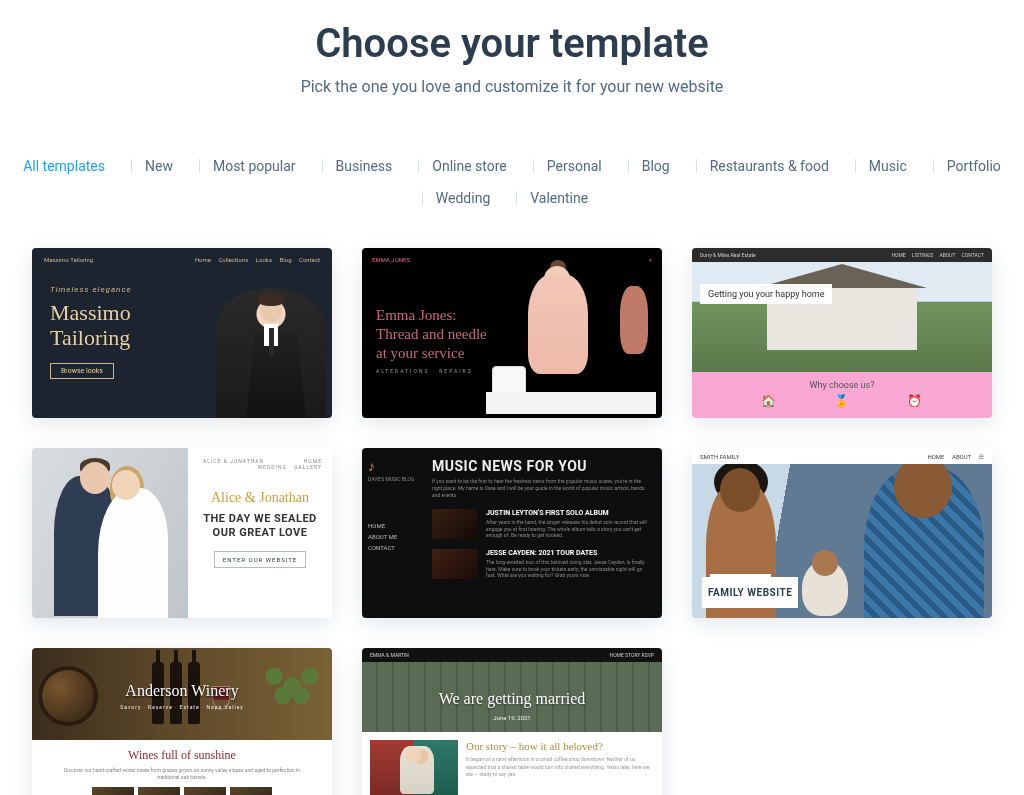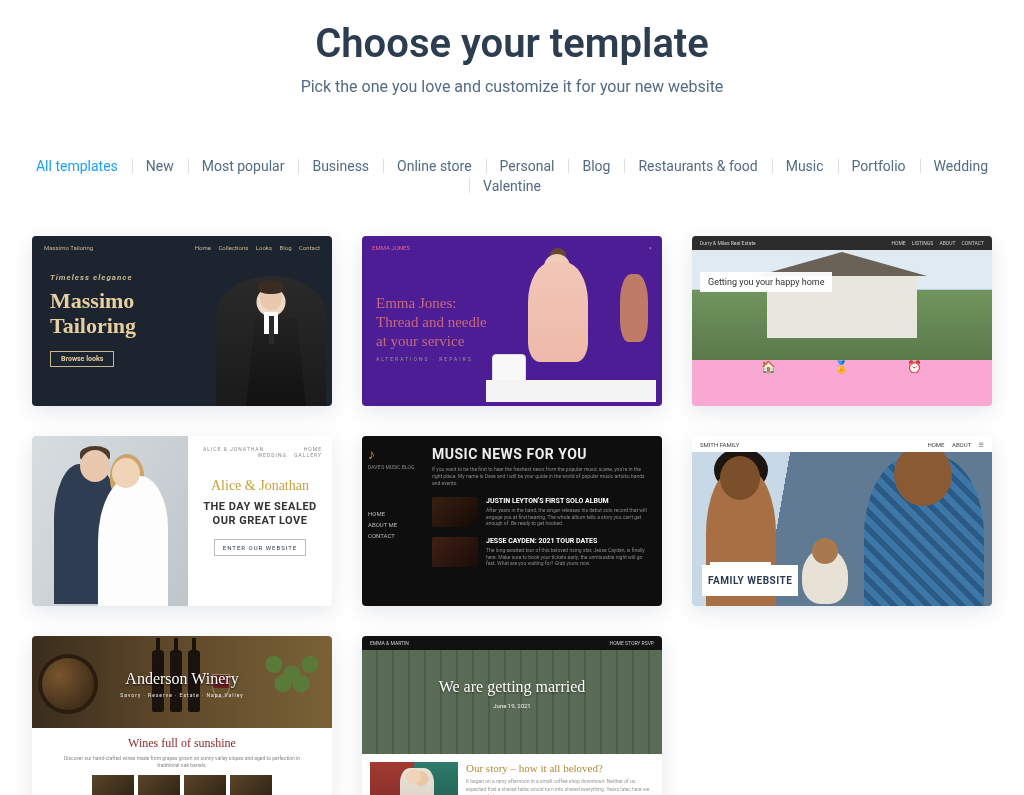--- a/index.html
+++ b/index.html
@@ -22,21 +22,21 @@
     text-align: center;
     font-size: 16px;
     color: #526b84;
     margin-bottom: 60px;
   }
   .filter-bar {
     display: flex;
     justify-content: center;
     align-items: center;
     flex-wrap: wrap;
-    gap: 0;
+    gap: 12px;
     margin-bottom: 40px;
     font-size: 14px;
   }
   .filter-item {
     padding: 0 14px;
     color: #526b84;
     cursor: pointer;
     position: relative;
     line-height: 20px;
   }
@@ -66,21 +66,21 @@
     background: #fff;
     position: relative;
     cursor: pointer;
   }
 
   
   .c1 { background: #1c2430; color: #e7cfa0; }
   .c1 .topnav { display:flex; justify-content:space-between; padding:8px 12px; font-size:6px; color:#c9b88f;}
   .c1 .topnav .links span{ margin-left:6px;}
   .c1 .hero { display:flex; }
-  .c1 .left { flex:1; padding: 14px 16px 0 18px; font-weight: bold;}
+  .c1 .left { flex:1; padding: 14px 16px 0 18px;}
   .c1 .tagline { font-size:8px; color:#c9b88f; font-style:italic; letter-spacing:1px;}
   .c1 .brand { font-family: Georgia, serif; font-size:22px; line-height:1.15; color:#e7cfa0; margin-top:6px;}
   .c1 .btn { display:inline-block; border:1px solid #c9b88f; padding:3px 10px; font-size:7px; margin-top:12px;}
   .c1 .man {
     width:110px; height:130px; position:absolute; right:6px; bottom:0;
     background: radial-gradient(circle at 50% 20%, #f2d8c2 0 14px, transparent 15px),
                 linear-gradient(#2a2a2a,#1a1a1a);
     border-radius: 50% 50% 0 0 / 30% 30% 0 0;
   }
   .c1 .man::before{
@@ -134,21 +134,21 @@
     border-left:10px solid transparent; border-right:10px solid transparent;
     border-bottom:14px solid #9e3636;
   }
   .c2 .cross{
     position:absolute; bottom:84px; left:50%; transform:translateX(-50%);
     width:2px; height:10px; background:#7a5a3a;
   }
   .c2 .cross::after{content:"";position:absolute;top:2px;left:-3px;width:8px;height:2px;background:#7a5a3a;}
 
   
-  .c3 { background:#4c1d95; }
+  .c3 { background:#000000; }
   .c3 .toplab{ font-size:6px; color:#d68; padding:8px 10px; display:flex; justify-content:space-between;}
   .c3 .leftcol{ position:absolute; left:14px; top:58px;}
   .c3 .h1{ color:#c86a78; font-family: Georgia, serif; font-size:15px; line-height:1.25;}
   .c3 .sub{ font-size:5px; letter-spacing:2px; color:#999; margin-top:6px;}
   .c3 .scene{
     position:absolute; right:6px; top:18px; width:170px; height:148px;
   }
   .c3 .torso{
     position:absolute; left:42px; top:8px; width:60px; height:100px;
     background: linear-gradient(#f2c7b8,#eeb9a8);
@@ -275,21 +275,21 @@
   .c8 .wsub{position:absolute;left:50%;top:56px;transform:translateX(-50%);color:#eee;font-size:5px;letter-spacing:1px;}
   .c8 .tag{ text-align:center; color:#8a2a2a; font-family:"Brush Script MT",cursive; font-size:12px; margin:8px 0 4px;}
   .c8 .para{ font-size:5px; color:#888; text-align:center; padding:0 30px; line-height:1.4;}
   .c8 .thumbs{display:flex;gap:4px;justify-content:center;margin-top:6px;}
   .c8 .th{width:42px;height:26px;background:linear-gradient(135deg,#5a4528,#2e2214);}
 
   
   .c9 { background:#fff;}
   .c9 .bar{height:14px;background:#111;display:flex;justify-content:space-between;align-items:center;padding:0 8px;font-size:5px;color:#ccc;}
   .c9 .hero{
-    height:104px; position:relative;
+    height:70px; position:relative;
     background:
       linear-gradient(rgba(60,80,70,.35),rgba(60,80,70,.35)),
       repeating-linear-gradient(90deg,#6a7a5e 0 14px,#54644a 14px 16px);
   }
   .c9 .ht{position:absolute;left:50%;top:28px;transform:translateX(-50%);color:#fff;font-family:Georgia,serif;font-size:16px;text-shadow:0 1px 2px rgba(0,0,0,.5);}
   .c9 .hd{position:absolute;left:50%;top:52px;transform:translateX(-50%);color:#eee;font-size:6px;}
   .c9 .row{display:flex;gap:8px;padding:8px;}
   .c9 .door{
     width:88px;height:58px;flex-shrink:0;
     background:
@@ -389,20 +389,21 @@
         <span>HOME</span>
         <span>LISTINGS</span>
         <span>ABOUT</span>
         <span>CONTACT</span>
       </span>
     </div>
     <div class="photo">
       <div class="house"></div>
       <div class="banner">Getting you your happy home</div>
     </div>
+    <div class="why">Why choose us?</div>
     <div class="icons">
       <span>🏠</span>
       <span>🏅</span>
       <span>⏰</span>
     </div>
   </div>
 
   <div class="card c5">
     <div class="photo">
       <div class="groom"></div>

